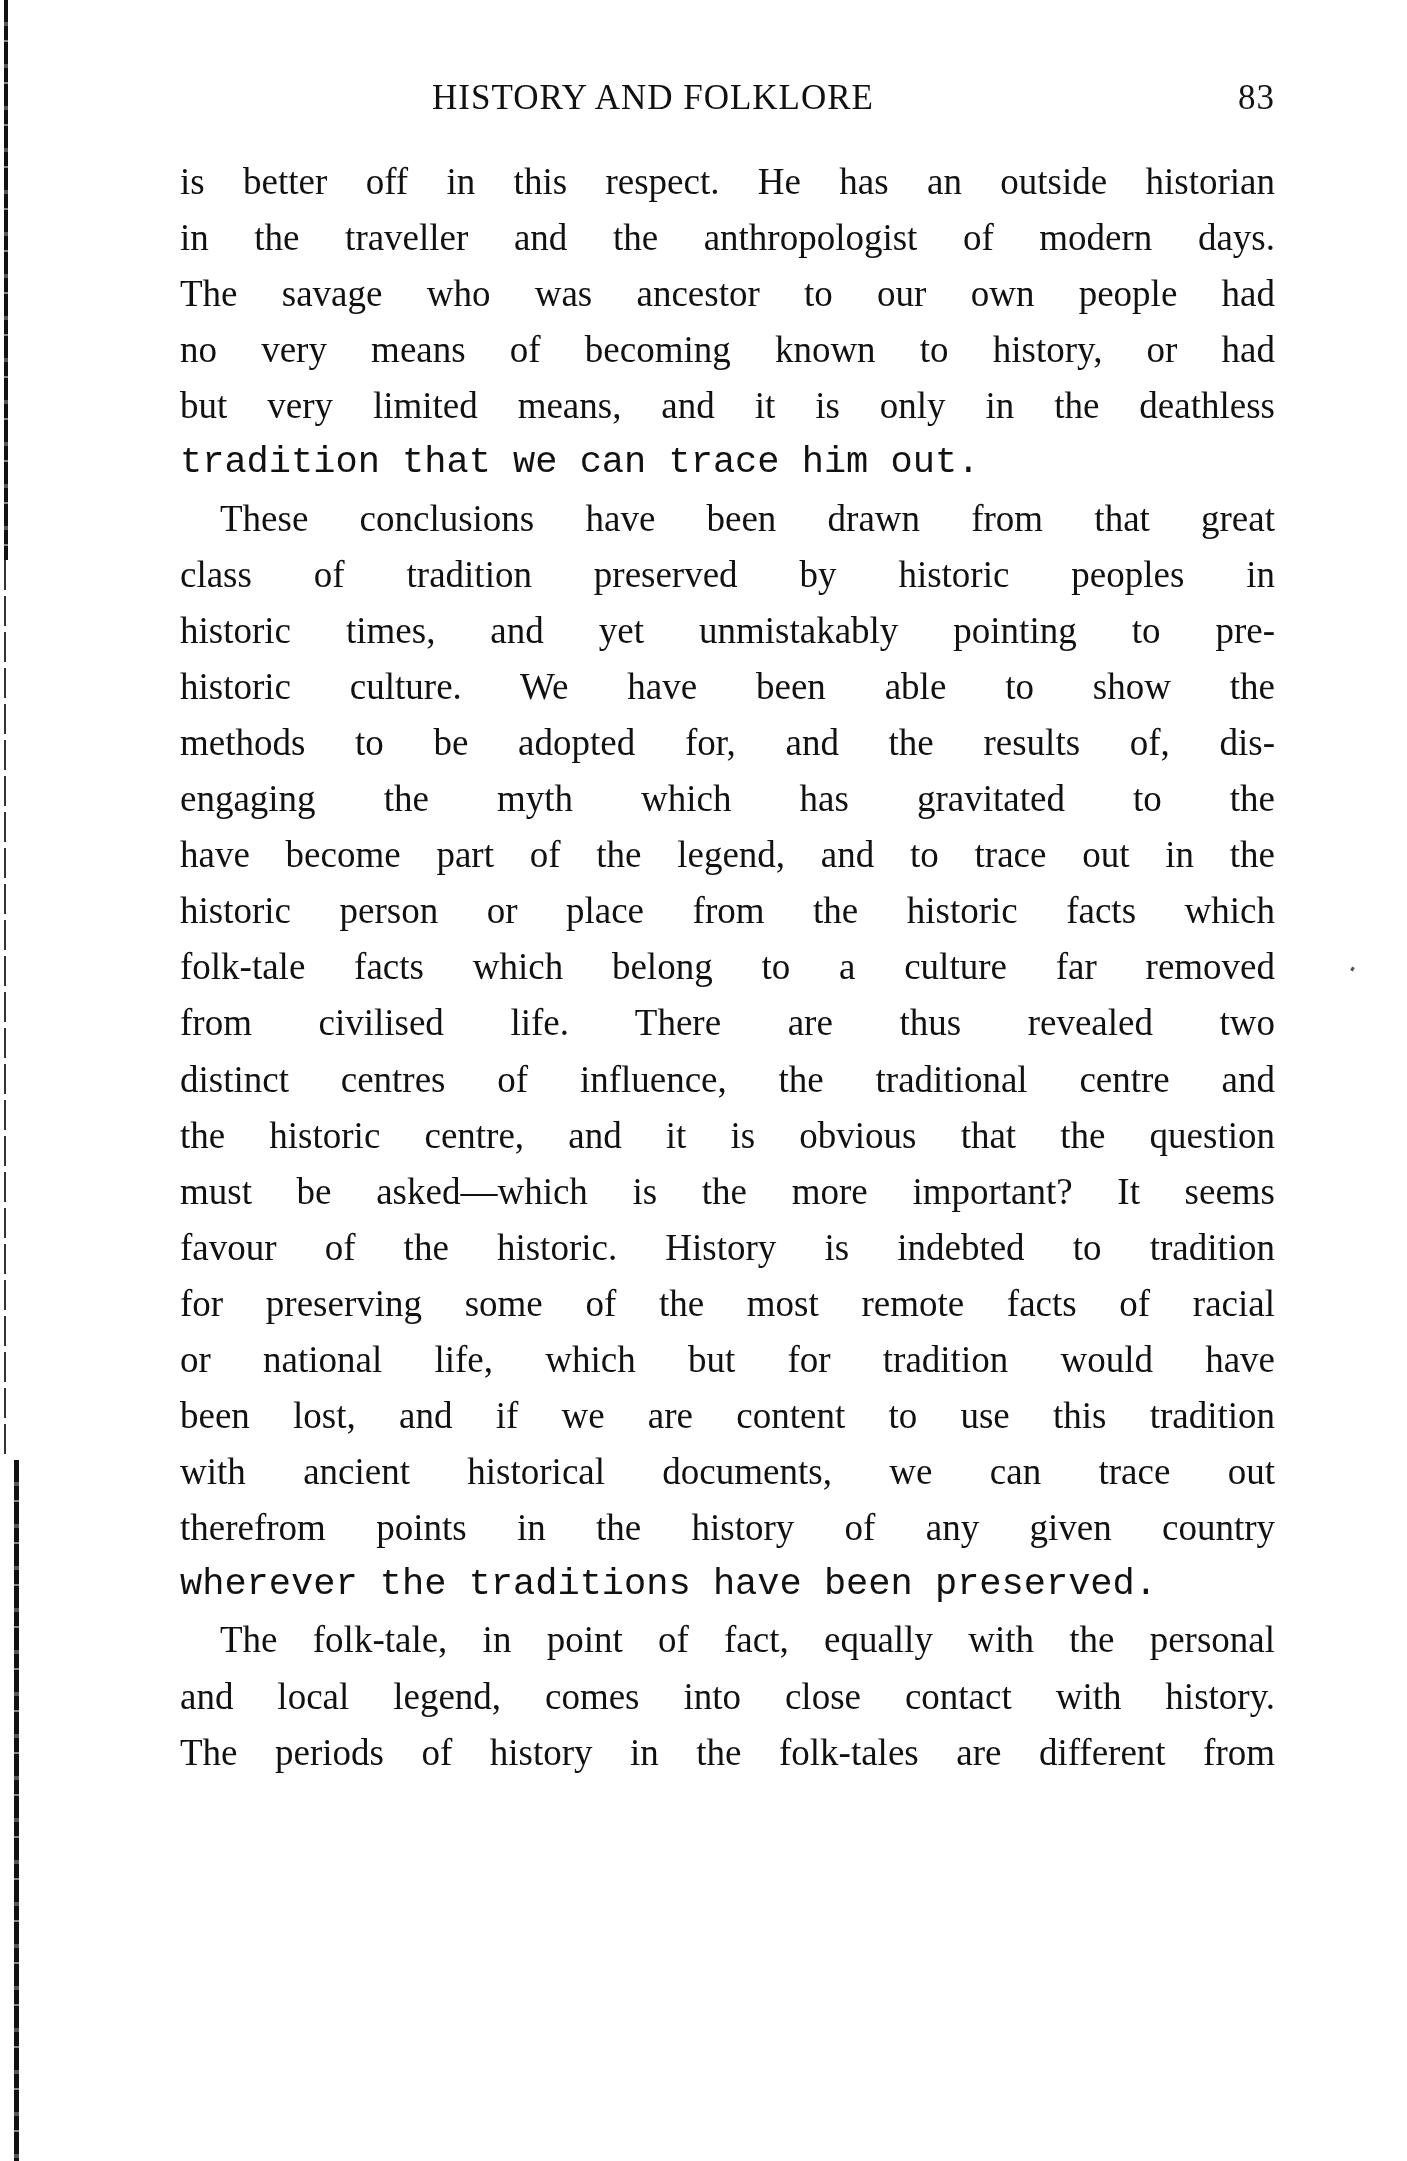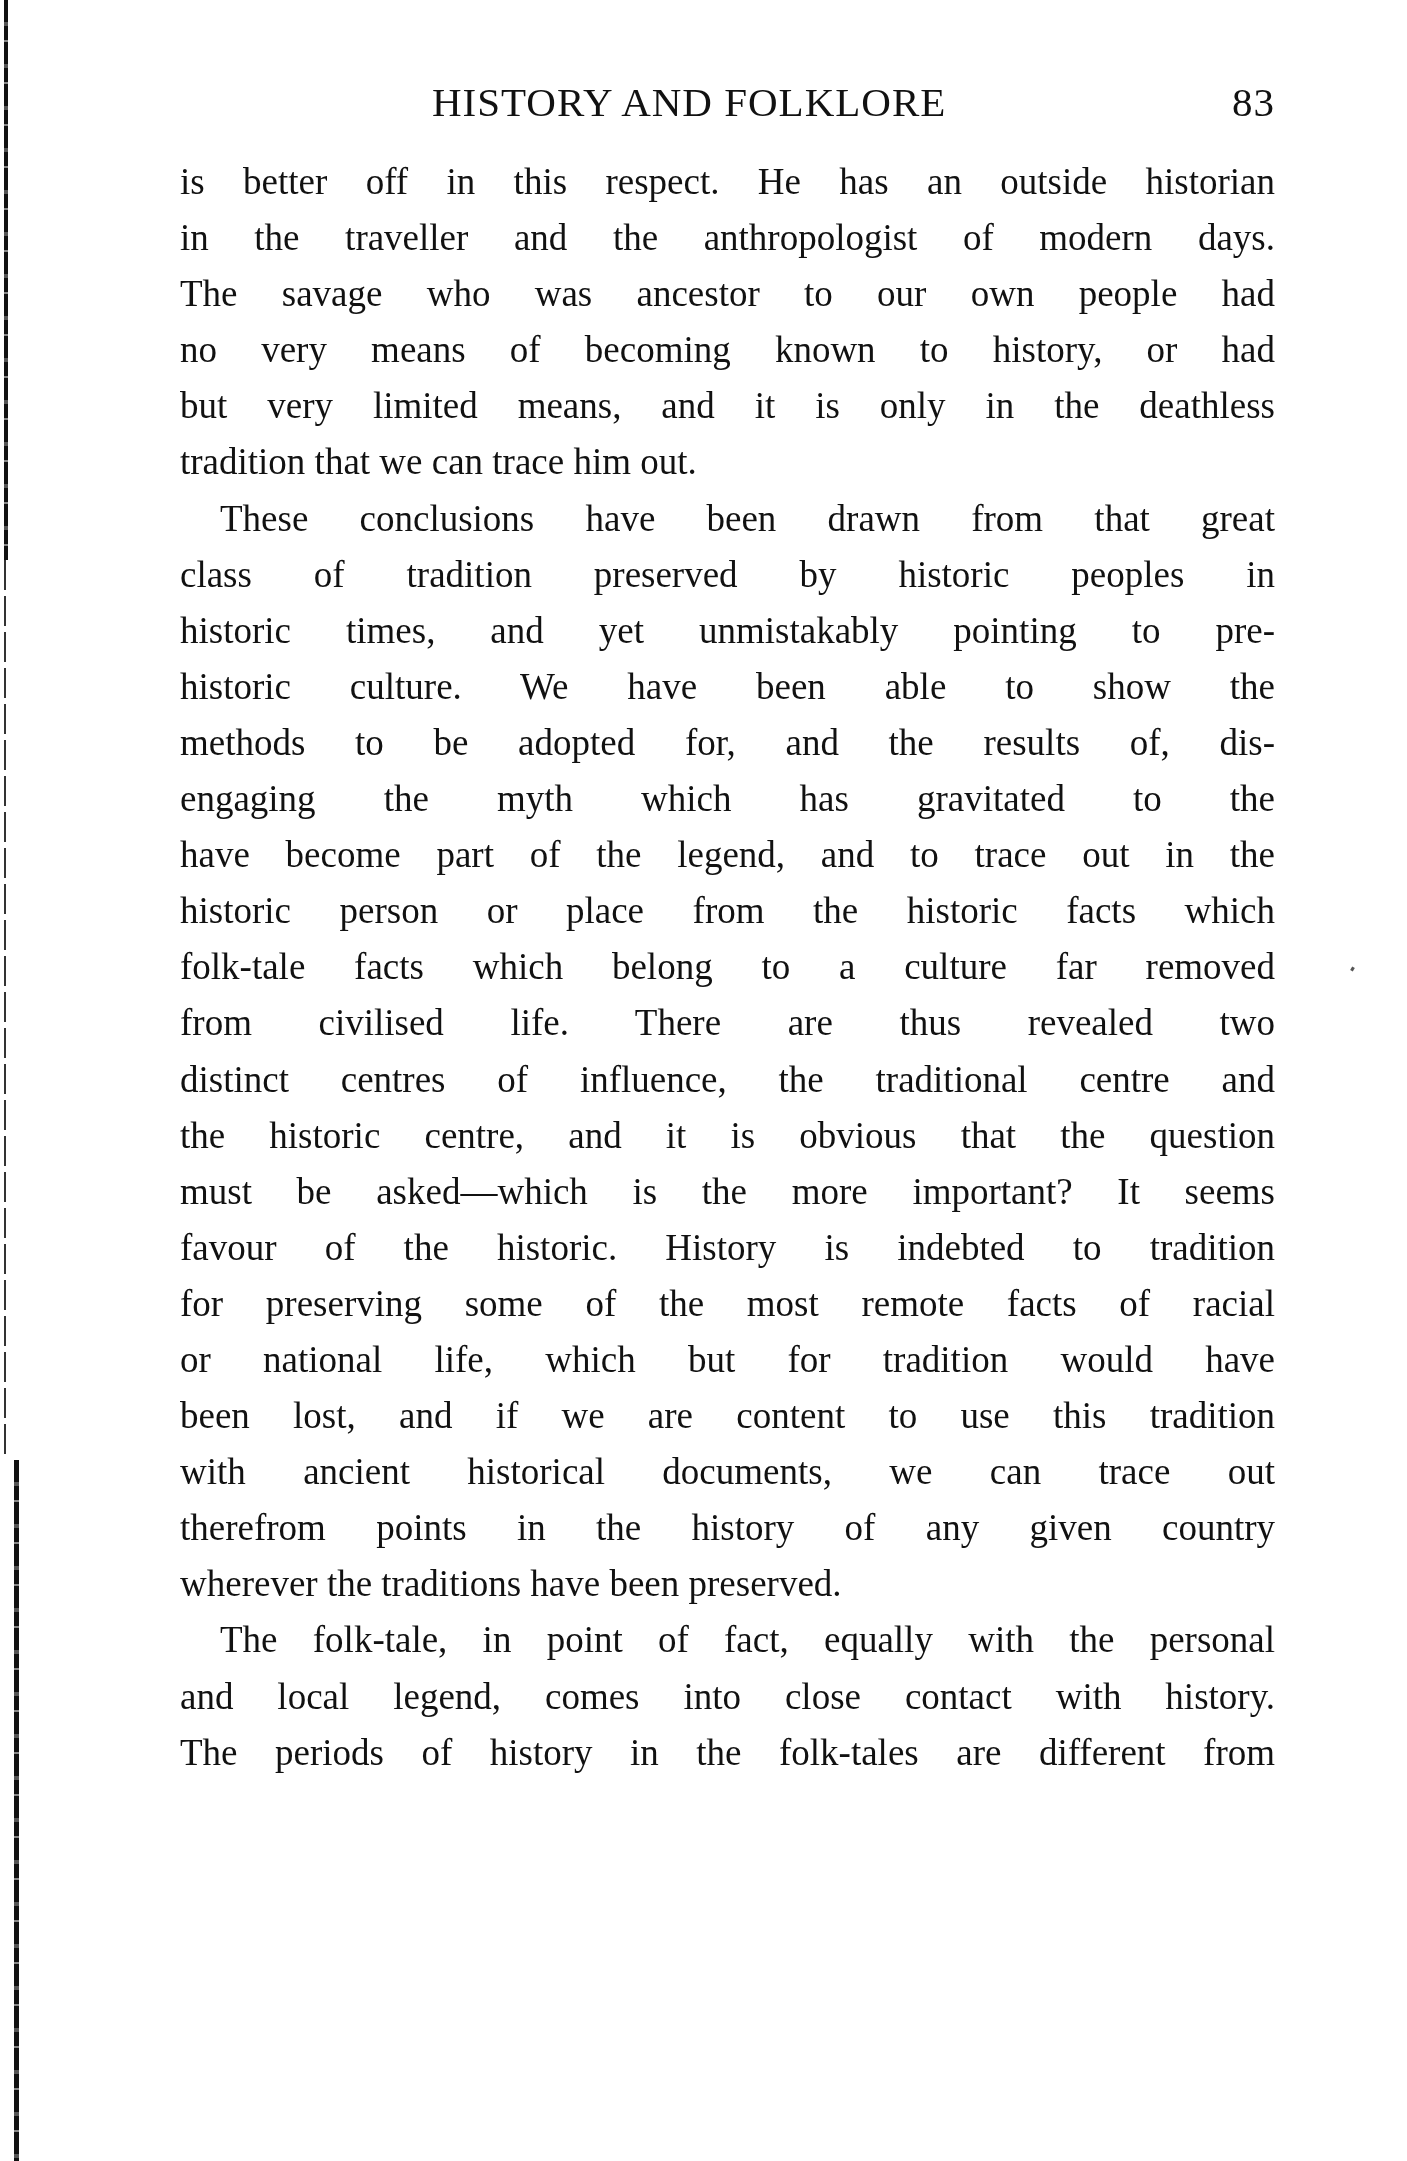--- a/index.html
+++ b/index.html
@@ -37,21 +37,21 @@
       height: 4px;
       background: #555;
       transform: rotate(30deg);
     }
     .header {
       position: absolute;
       top: 78px;
       left: 180px;
       width: 1095px;
       height: 50px;
-      font-size: 41px;
+      font-size: 35px;
       letter-spacing: 1px;
     }
     .running-title {
       position: absolute;
       left: 252px;
       top: 0;
     }
     .page-number {
       position: absolute;
       right: 0;
@@ -67,20 +67,21 @@
     }
     .line {
       display: block;
       white-space: nowrap;
       text-align: justify;
       text-align-last: justify;
       height: 56.1px;
     }
     .line.last {
       text-align-last: left;
+      font-family: Liberation Mono, monospace;
     }
     .line.indent {
       padding-left: 40px;
     }
   </style>
 </head>
 <body>
 
 <div class="scan-edge upper"></div>
 <div class="scan-edge middle"></div>

